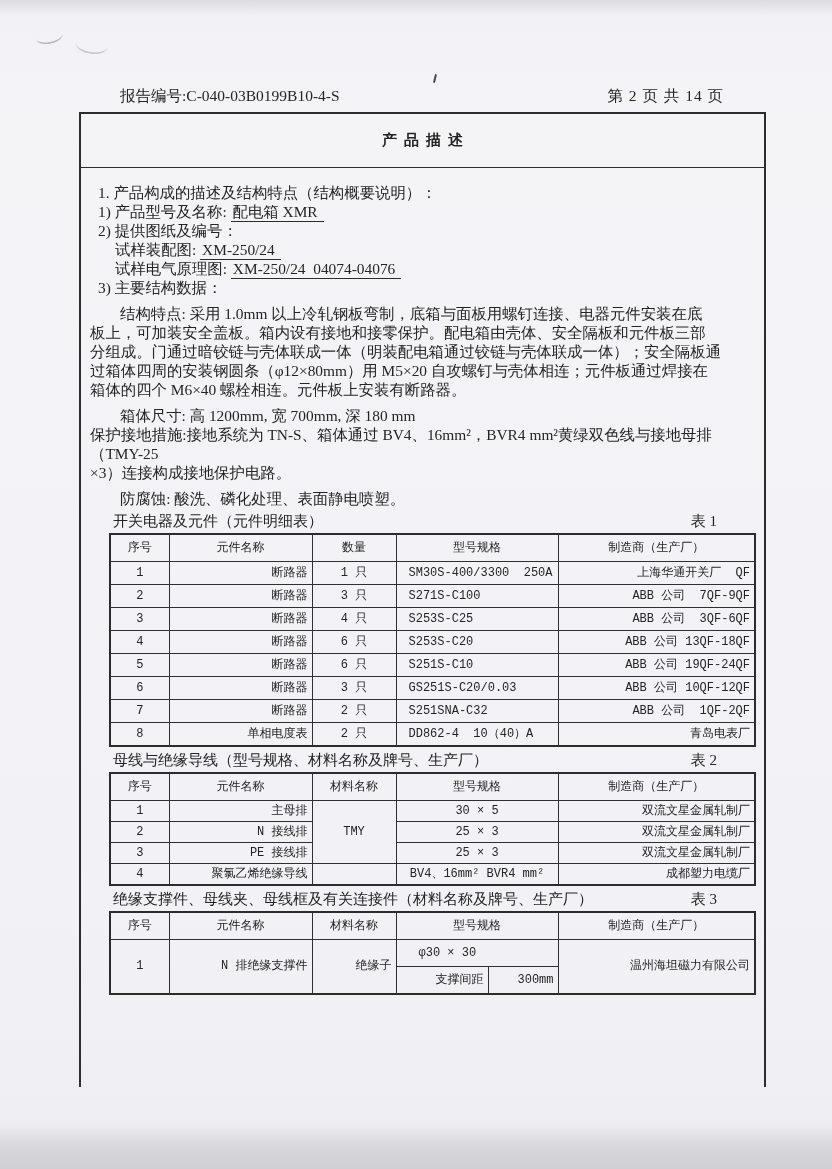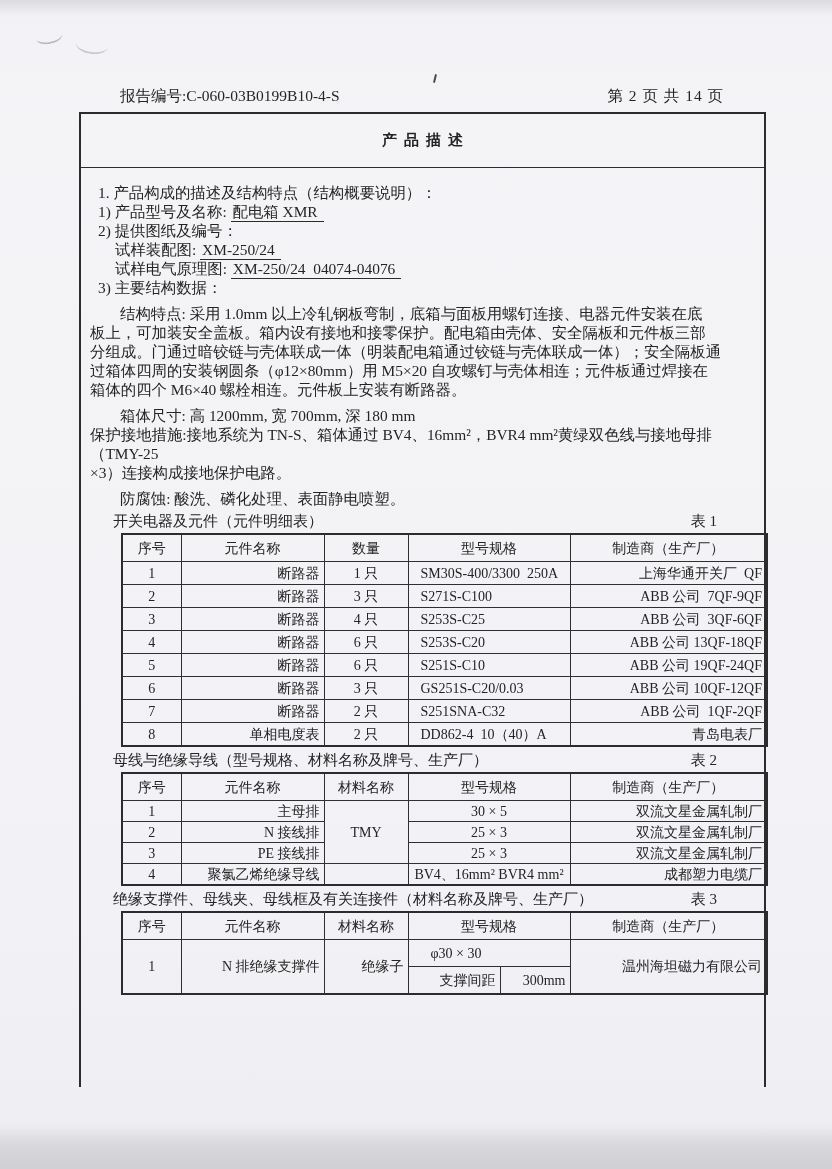--- a/index.html
+++ b/index.html
@@ -41,23 +41,24 @@
   .tindent{text-indent:30px;margin-top:7px;}
   .u{border-bottom:1.3px solid #2c2c2c;padding:0 6px 1px 2px;margin-top:37px;}
   .tbl-caption{
     display:flex;justify-content:space-between;
     padding-left:23px;padding-right:38px;
     margin-top:4px;margin-bottom:2px;
     font-size:15px;white-space:pre-wrap;
   }
   table{
     border-collapse:collapse;table-layout:fixed;
-    margin-left:31px;width:645px;
-    font-size:14px;
+    margin-left:19px;width:645px;
+    font-size:12px;
     border:2px solid #2c2c2c;
+    font-family:Liberation Mono, monospace;
   }
   th,td{
     border:1px solid #2f2f2f;
     padding:0 4px;
     white-space:pre-wrap;
     overflow:hidden;
     vertical-align:middle;
   }
   th{font-weight:normal;height:26px;text-align:center;}
   td{height:22px;}
@@ -75,21 +76,21 @@
 </head>
 <body>
 
 <div class="page">
 
   <div class="pencil-mark m1"></div>
   <div class="pencil-mark m2"></div>
   <div class="tick"></div>
 
   <div class="doc-header">
-    <span class="rn">报告编号:C-060-03B0199B10-4-S</span>
+    <span class="rn">报告编号:C-040-03B0199B10-4-S</span>
     <span class="pi">第 2 页 共 14 页</span>
   </div>
 
   <div class="frame">
     <div class="title-band">
       <span>产品描述</span>
     </div>
 
     <div class="content">
       <div class="line ind1">1. 产品构成的描述及结构特点（结构概要说明）：</div>

